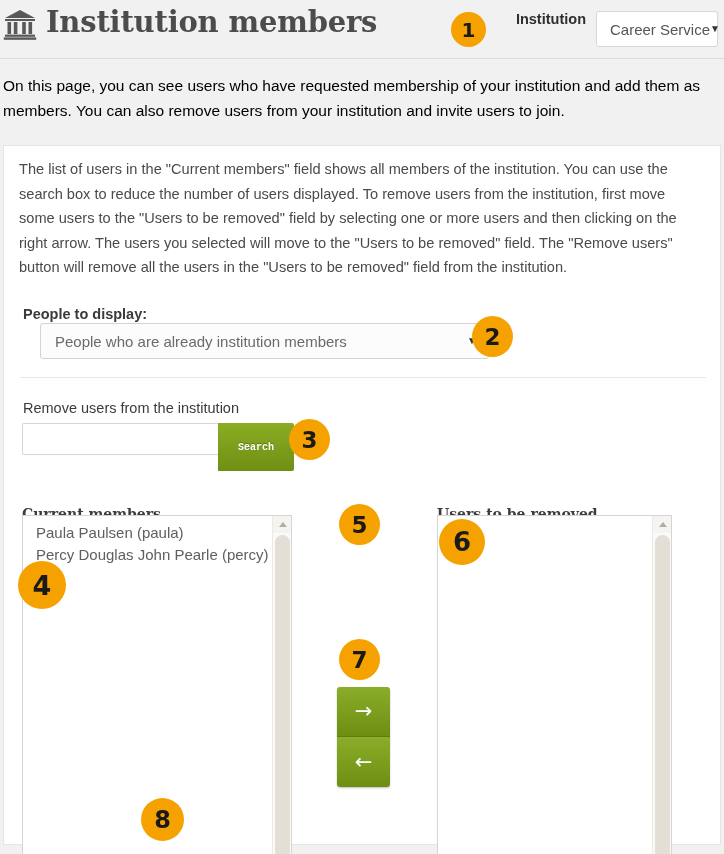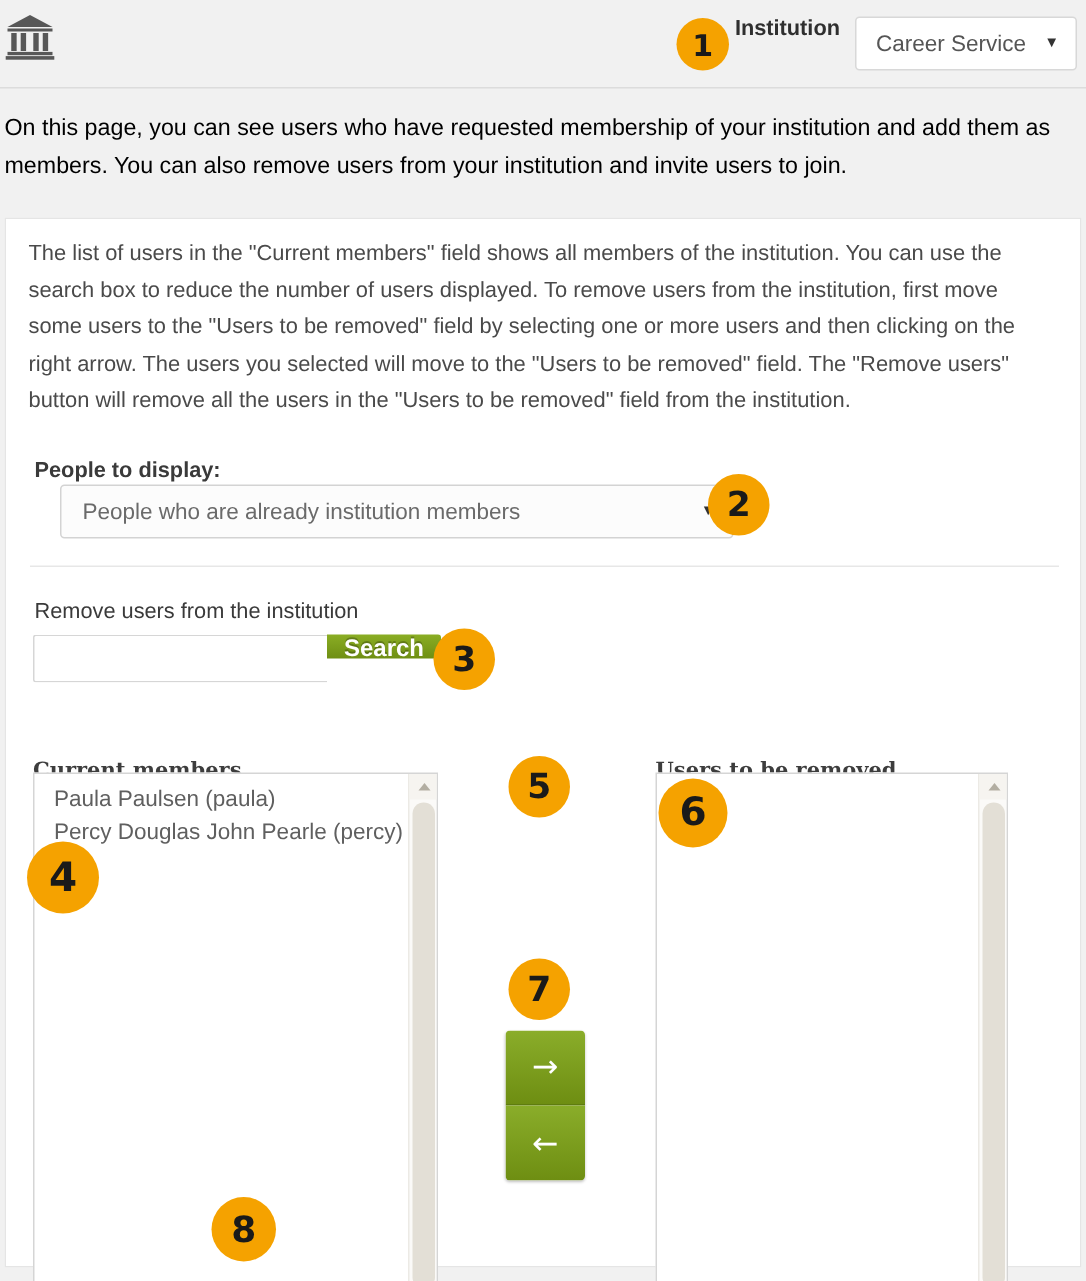--- a/index.html
+++ b/index.html
@@ -31,21 +31,21 @@
     letter-spacing: -0.2px; white-space: nowrap;
   }
   .inst-group {
     position: absolute; right: 6px; top: 11px;
     display: flex; align-items: flex-start; gap: 10px;
   }
   .inst-label {
     font-size: 14.5px; font-weight: 700; color: #2f2f2f; white-space: nowrap;
   }
   .inst-select {
-    width: 148px; height: 36px;
+    width: 122px; height: 36px;
     background: #ffffff; border: 1px solid #d8d8d8; border-radius: 3px;
     display: flex; align-items: center; justify-content: space-between;
     padding: 0 11px 0 13px;
     font-size: 15px; color: #555; white-space: nowrap;
   }
   .caret { font-size: 10px; color: #333; line-height: 1; }
 
   
   .intro {
     position: absolute; left: 3px; top: 73px; width: 706px;
@@ -90,24 +90,24 @@
     display: flex; align-items: stretch;
   }
   .search-input {
     width: 196px; height: 32px;
     background: #ffffff; border: 1px solid #d6d6d6; border-right: none;
     font-size: 14px; color: #444; padding: 0 8px;
     font-family: "Liberation Sans", sans-serif;
     border-radius: 2px 0 0 2px;
   }
   .search-btn {
-    width: 76px; height: 16px; border: none; cursor: pointer;
+    width: 76px; height: 48px; border: none; cursor: pointer;
     background: linear-gradient(#8aad24, #6f8f13);
-    color: #ffffff; font-size: 16px; font-weight: 700;
-    font-family: Liberation Sans, sans-serif;
+    color: #ffffff; font-size: 10px; font-weight: 700;
+    font-family: Liberation Mono, monospace;
     border-radius: 0 2px 2px 0;
     text-shadow: 0 -1px 0 rgba(0,0,0,.25);
   }
 
   
   .col-title {
     position: absolute;
     font-family: "DejaVu Serif", "Liberation Serif", serif;
     font-size: 14px; font-weight: 700; color: #3d3d3d; margin-top: 24px;
   }
@@ -194,20 +194,21 @@
             <rect x="2" y="12" width="30" height="2"></rect>
             <rect x="4.5" y="15" width="3.6" height="12"></rect>
             <rect x="10.8" y="15" width="3.6" height="12"></rect>
             <rect x="19.2" y="15" width="3.6" height="12"></rect>
             <rect x="25.5" y="15" width="3.6" height="12"></rect>
             <rect x="2" y="27.6" width="30" height="2.2"></rect>
             <rect x="0.8" y="30.4" width="32.4" height="2.4"></rect>
           </g>
         </svg>
       </span>
+      <span class="page-title">Institution members</span>
     </div>
 
     <div class="inst-group">
       <span class="inst-label">Institution</span>
       <div class="inst-select">
         <span>Career Service</span>
         <span class="caret">▼</span>
       </div>
     </div>
   </div>

